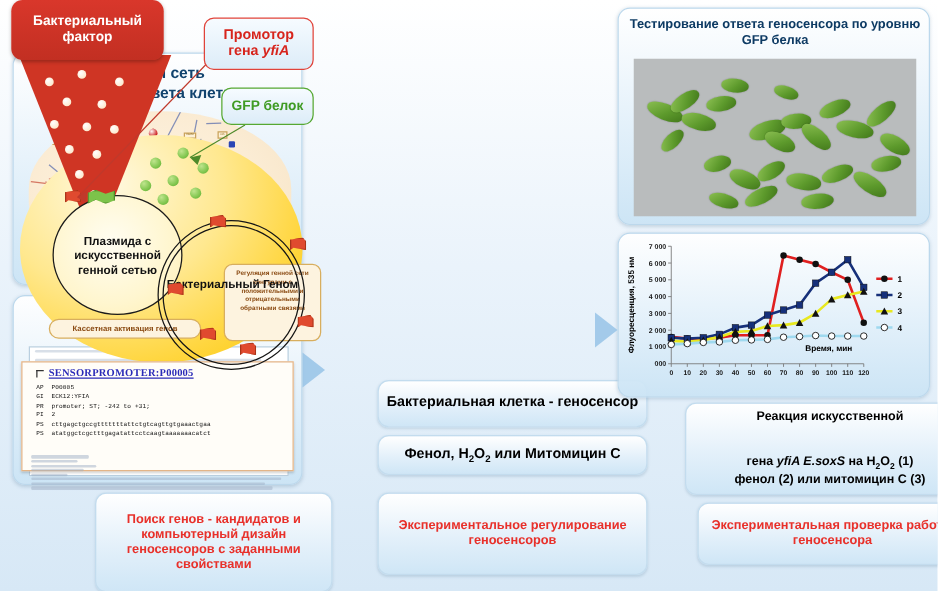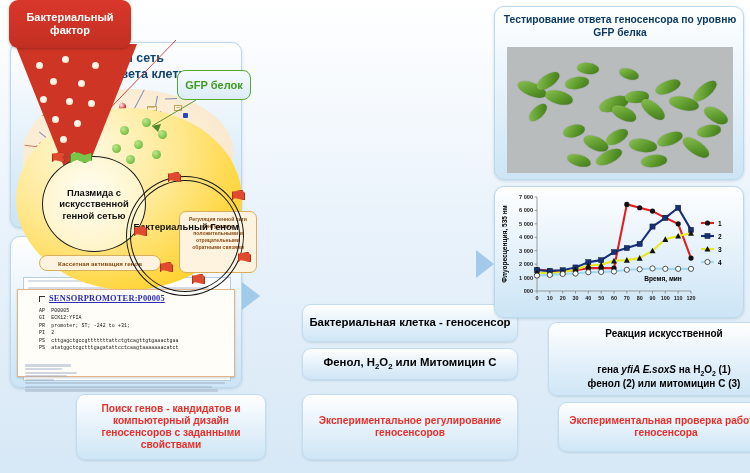--- a/index.html
+++ b/index.html
@@ -80,36 +80,36 @@
     font-size:10.6px; font-weight:bold; color:#11436e; line-height:1.25;
   }
   #db-window {
     position:absolute; left:12px; top:40px; width:208px; height:104px;
     background:#fff; border:1px solid #b9cfe0; overflow:hidden;
   }
   #db-window .blur-line{ height:2.4px; margin:2px 4px; background:#b8c4d6; opacity:.55; border-radius:1px;}
   #db-card {
     position:absolute; left:6px; top:52px; width:218px; height:88px;
     background:#fffdf8; border:1px solid #e3b487; box-shadow:0 1px 2px rgba(0,0,0,.18);
-    padding:4px 21px; z-index:4;
+    padding:4px 11px; z-index:4;
   }
   #db-card .hdr { display:flex; align-items:center; gap:4px; margin-bottom:4px;}
   #db-card .chk { width:6px;height:6px;border:1px solid #333; border-right:none; border-bottom:none;}
   #db-card .lnk {
     font-family:"Liberation Serif", serif; font-size:8.4px; color:#2a2ab8;
     text-decoration:underline; font-weight:bold; letter-spacing:.2px;
   }
   #db-card pre {
     font-family:"Liberation Mono", monospace; font-size:4.9px; color:#111;
     line-height:1.52; white-space:pre; letter-spacing:.1px;
   }
   #db-foot { position:absolute; left:12px; top:126px; width:208px; z-index:5;}
   #db-foot .fl{height:2.2px;margin:1.4px 2px;background:#9fb0c6;opacity:.5;border-radius:1px;}
 
-  #cap-left { left:34px; top:394px; width:190px; height:66px; font-size:10.2px; }
+  #cap-left { left:34px; top:394px; width:190px; height:80px; font-size:10.2px; }
 
   
   #center-top { left:248px; top:6px; width:240px; height:300px; background:transparent; border:none; box-shadow:none;}
   #cell-blob{
     position:absolute; left:16px; top:108px; width:226px; height:182px;
     border-radius:50%;
     background: radial-gradient(ellipse at 32% 22%, #fff9e0 0%, #ffe88f 42%, #ffd63f 72%, #f7c600 100%);
   }
   #funnel { position:absolute; left:6px; top:4px; width:140px; height:180px; z-index:3;}
   #damage-box {
@@ -381,20 +381,24 @@
   <div class="prom-flag" style="left:192px; top:274px;"></div>
   <div class="prom-flag" style="left:238px; top:252px;"></div>
 
   <svg style="position:absolute;left:0;top:0;width:250px;height:300px;z-index:9;pointer-events:none">
     <line x1="176" y1="40" x2="62" y2="158" stroke="#c0392b" stroke-width="0.9"></line>
     <polygon points="62,158 70,152 68,162" fill="#c0392b"></polygon>
     <line x1="196" y1="100" x2="152" y2="126" stroke="#4e8a2a" stroke-width="0.9"></line>
     <polygon points="152,126 161,124 158,132" fill="#4e8a2a"></polygon>
   </svg>
 
+  <div id="lbl-promoter">
+    <span><span>Промотор</span><br>
+    <span>гена </span><i>yfiA</i></span>
+  </div>
   <div id="lbl-gfp">GFP белок</div>
 </div>
 
 <div class="caption-box blk-cap" id="cap-cell">Бактериальная клетка - геносенсор</div>
 <div class="caption-box blk-cap" id="cap-chem">
   <span>Фенол, H<sub>2</sub>O<sub>2</sub> или Митомицин С</span>
 </div>
 <div class="caption-box red-cap" id="cap-center">Экспериментальное регулирование геносенсоров</div>
 
 <div class="panel" id="right-top">

